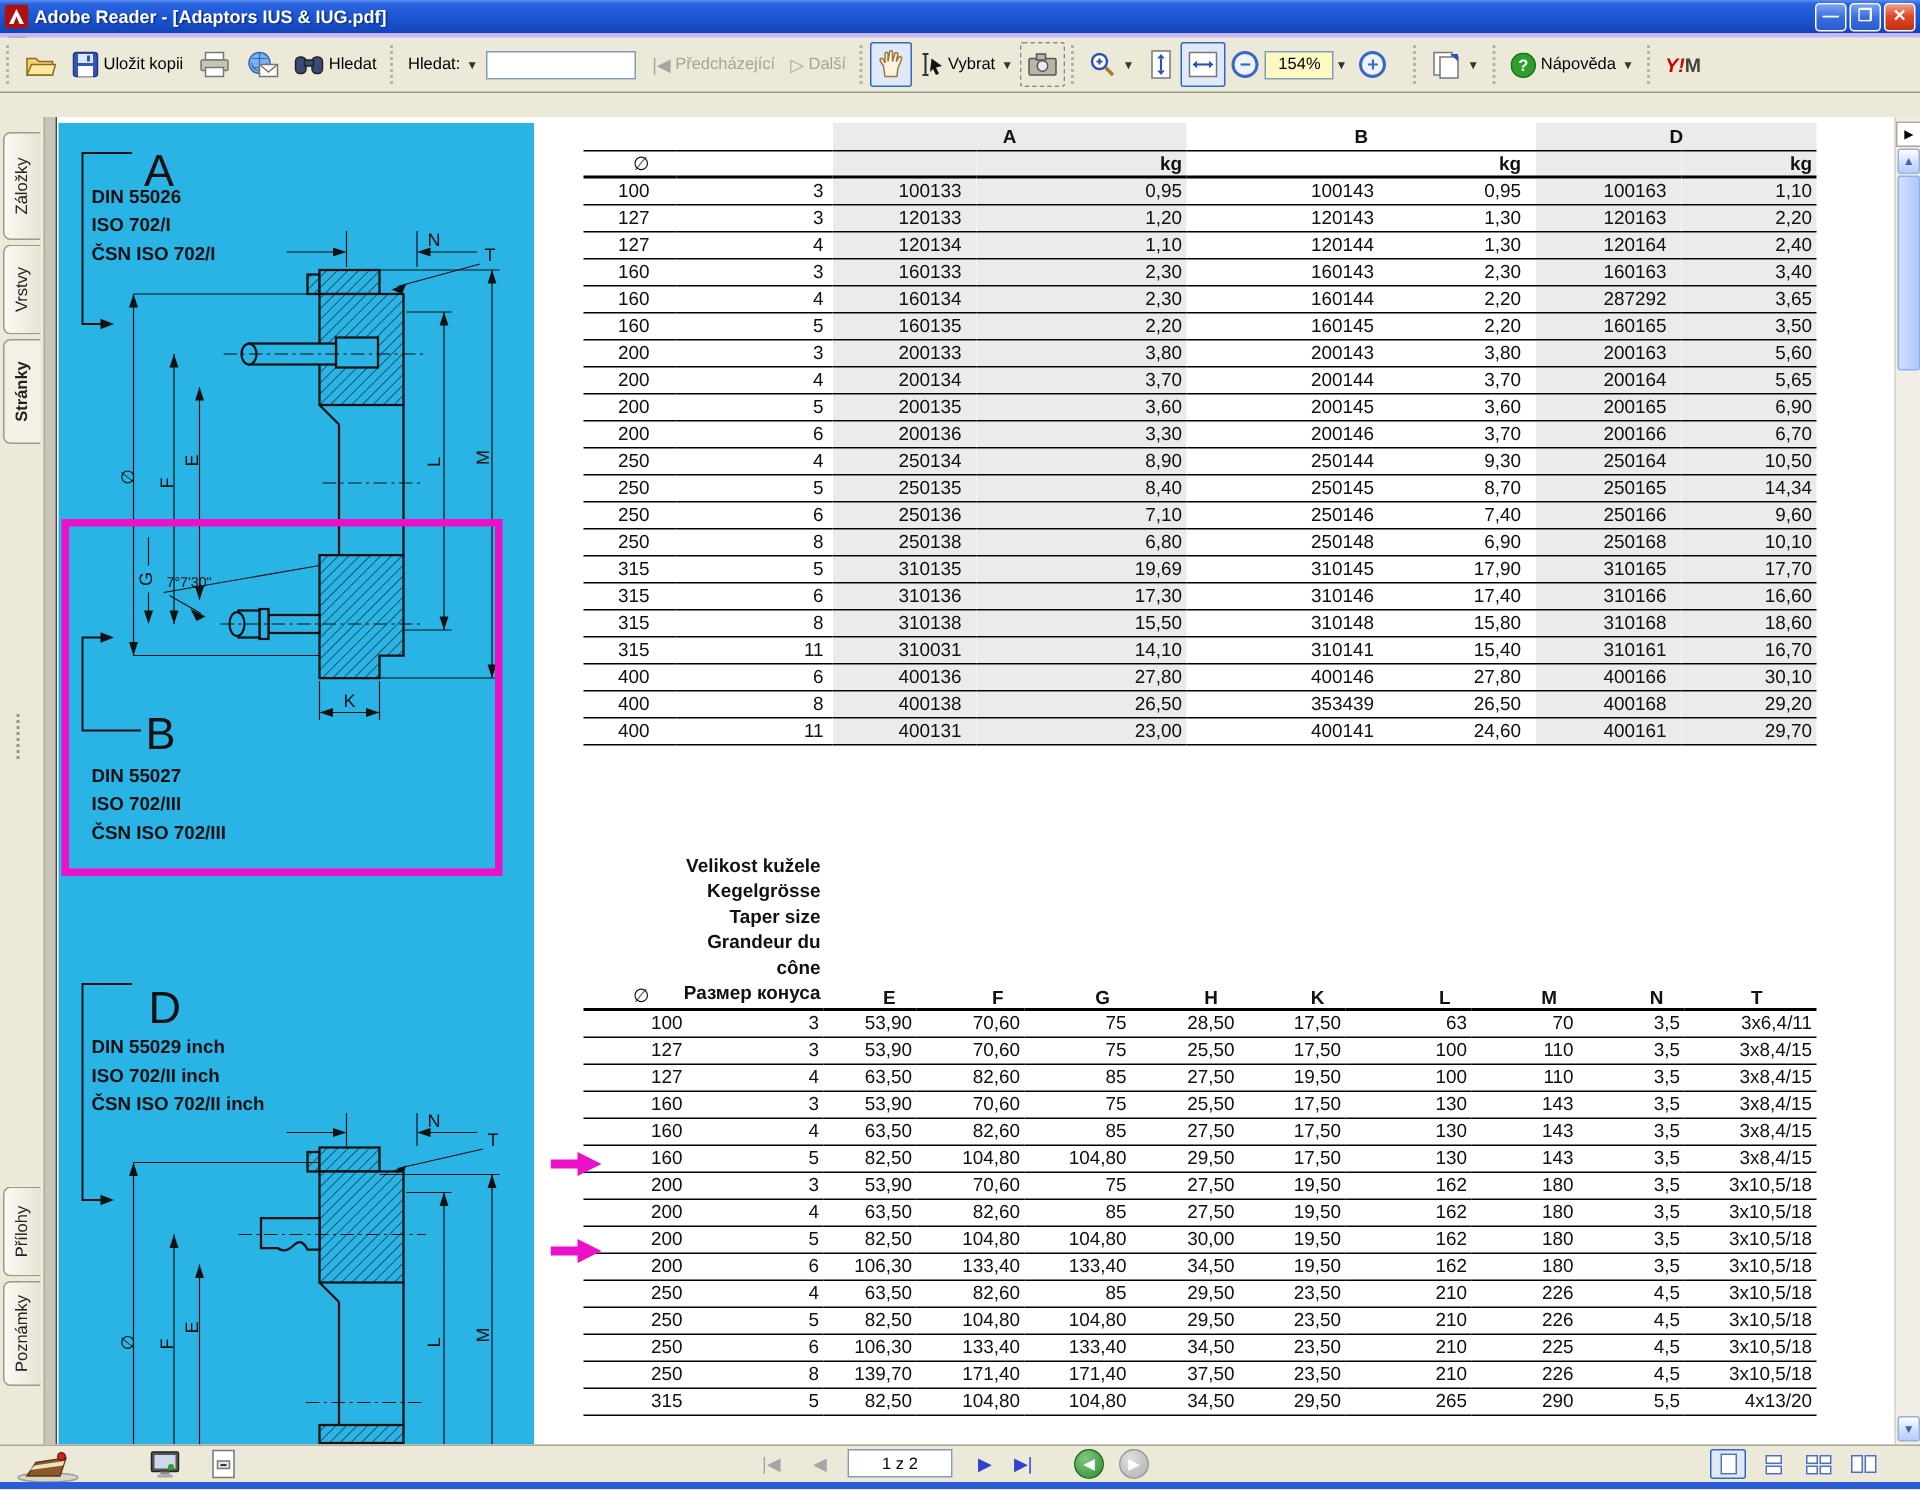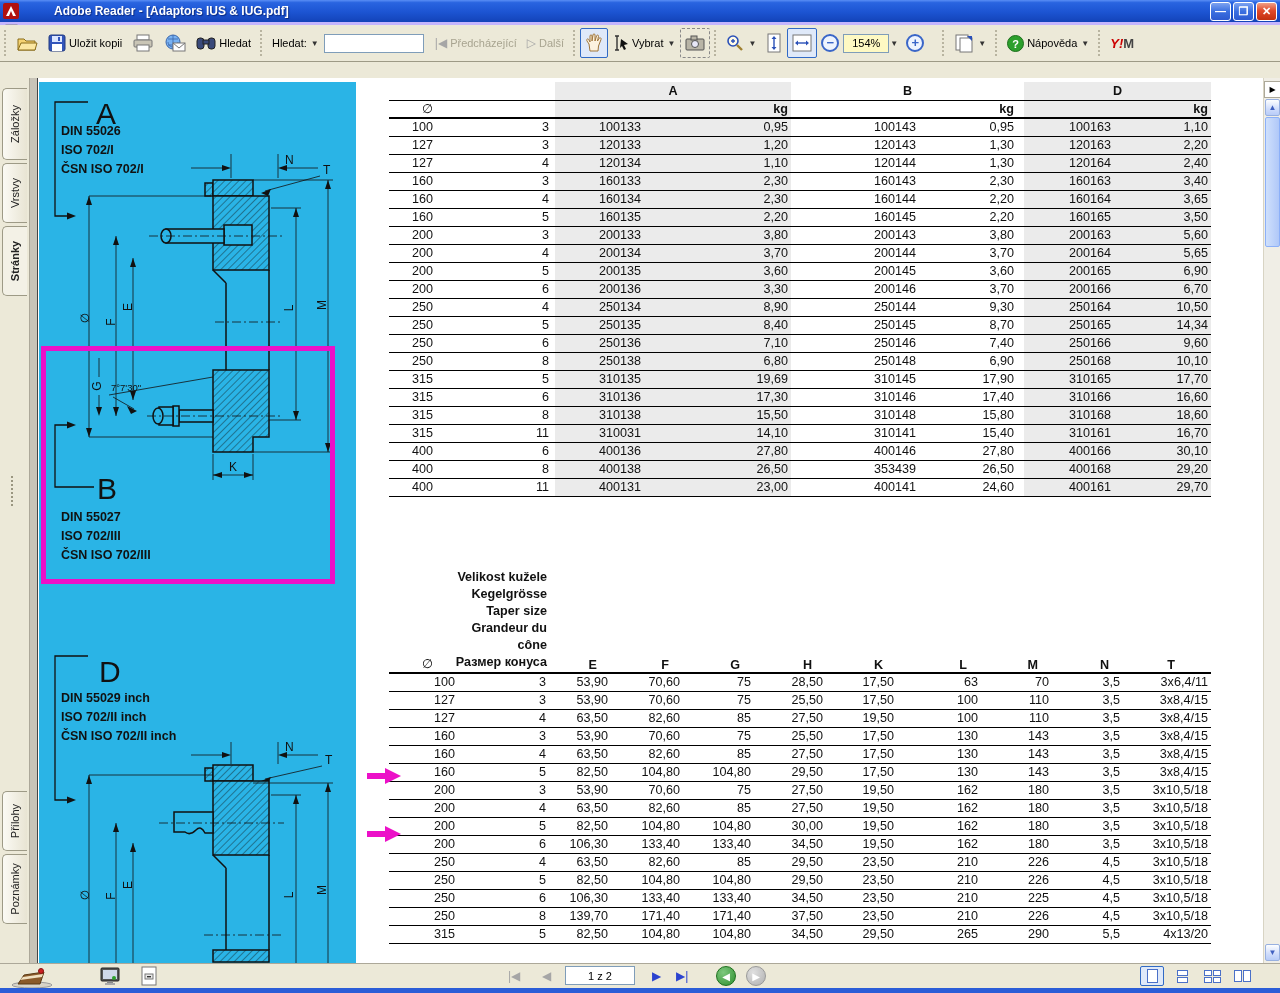--- a/index.html
+++ b/index.html
@@ -2,21 +2,21 @@
 <html><head>
 <meta charset="utf-8">
 <style>
   * { margin:0; padding:0; box-sizing:border-box; }
   body { font-family:"Liberation Sans", sans-serif; }
   #app { position:relative; width:1280px; height:993px; background:#ece9d8; overflow:hidden; }
 
   
   .titlebar { position:absolute; left:0; top:0; width:1280px; height:22px;
     background:linear-gradient(180deg,#5a8ef5 0%,#2964e0 12%,#1c54d2 55%,#1343b8 100%);
-    display:flex; align-items:center; padding:0 3px;gap:31px; }
+    display:flex; align-items:center; padding:0 3px; }
   .titlebar .ticon { width:16px; height:16px; margin-right:4px; flex:0 0 auto; }
   .titlebar .ttext { color:#fff; font-weight:bold; font-size:12px; text-shadow:1px 1px 1px #0a2a80; white-space:nowrap; }
   .winbtns { margin-left:auto; display:flex; gap:2px; }
   .wbtn { width:21px; height:19px; border-radius:3px; border:1px solid #fff;
     background:linear-gradient(180deg,#7da2f0,#3a6fe0 50%,#2c5ad0); color:#fff; font-size:11px; line-height:17px;
     text-align:center; font-weight:bold; }
   .wbtn.close { background:linear-gradient(180deg,#f0a088,#e0492a 45%,#c23010); }
 
   
   .menubar { position:absolute; left:0; top:22px; width:1280px; height:19px; background:#c4b5fd;
@@ -522,21 +522,21 @@
                 <td>160163</td>
                 <td>3,40</td>
               </tr>
               <tr>
                 <td>160</td>
                 <td>4</td>
                 <td>160134</td>
                 <td>2,30</td>
                 <td>160144</td>
                 <td>2,20</td>
-                <td>160164</td>
+                <td>287292</td>
                 <td>3,65</td>
               </tr>
               <tr>
                 <td>160</td>
                 <td>5</td>
                 <td>160135</td>
                 <td>2,20</td>
                 <td>160145</td>
                 <td>2,20</td>
                 <td>160165</td>

